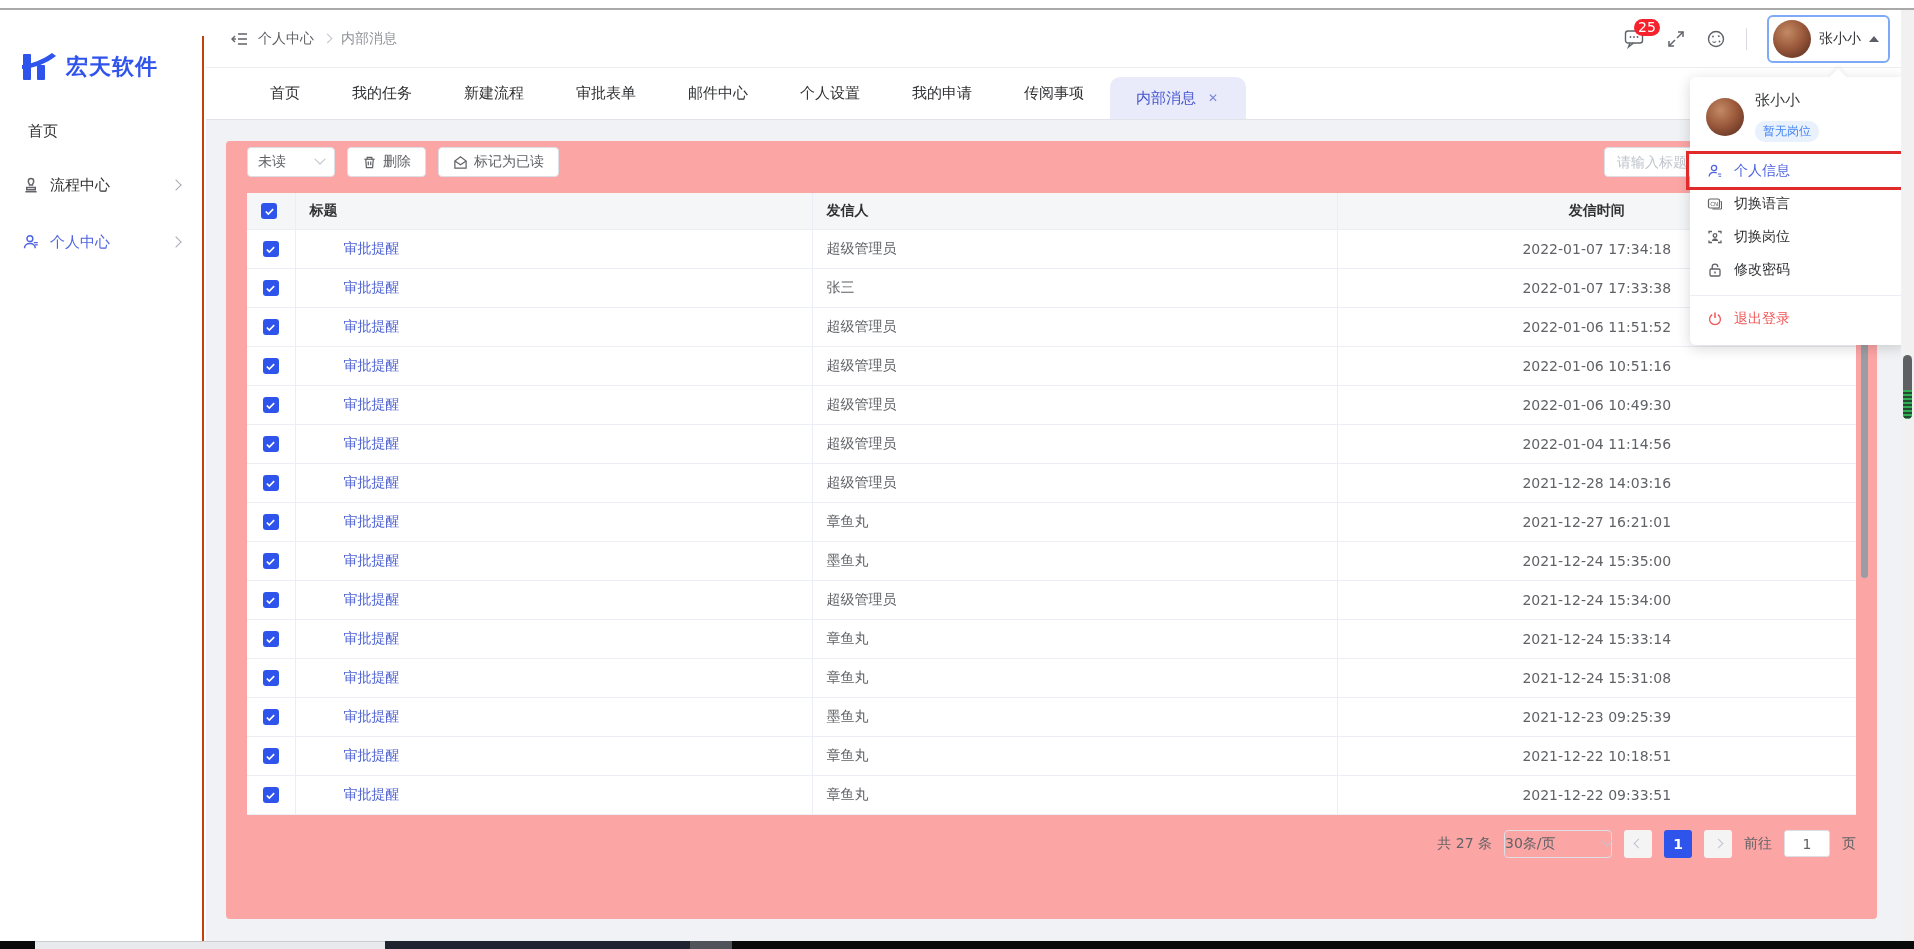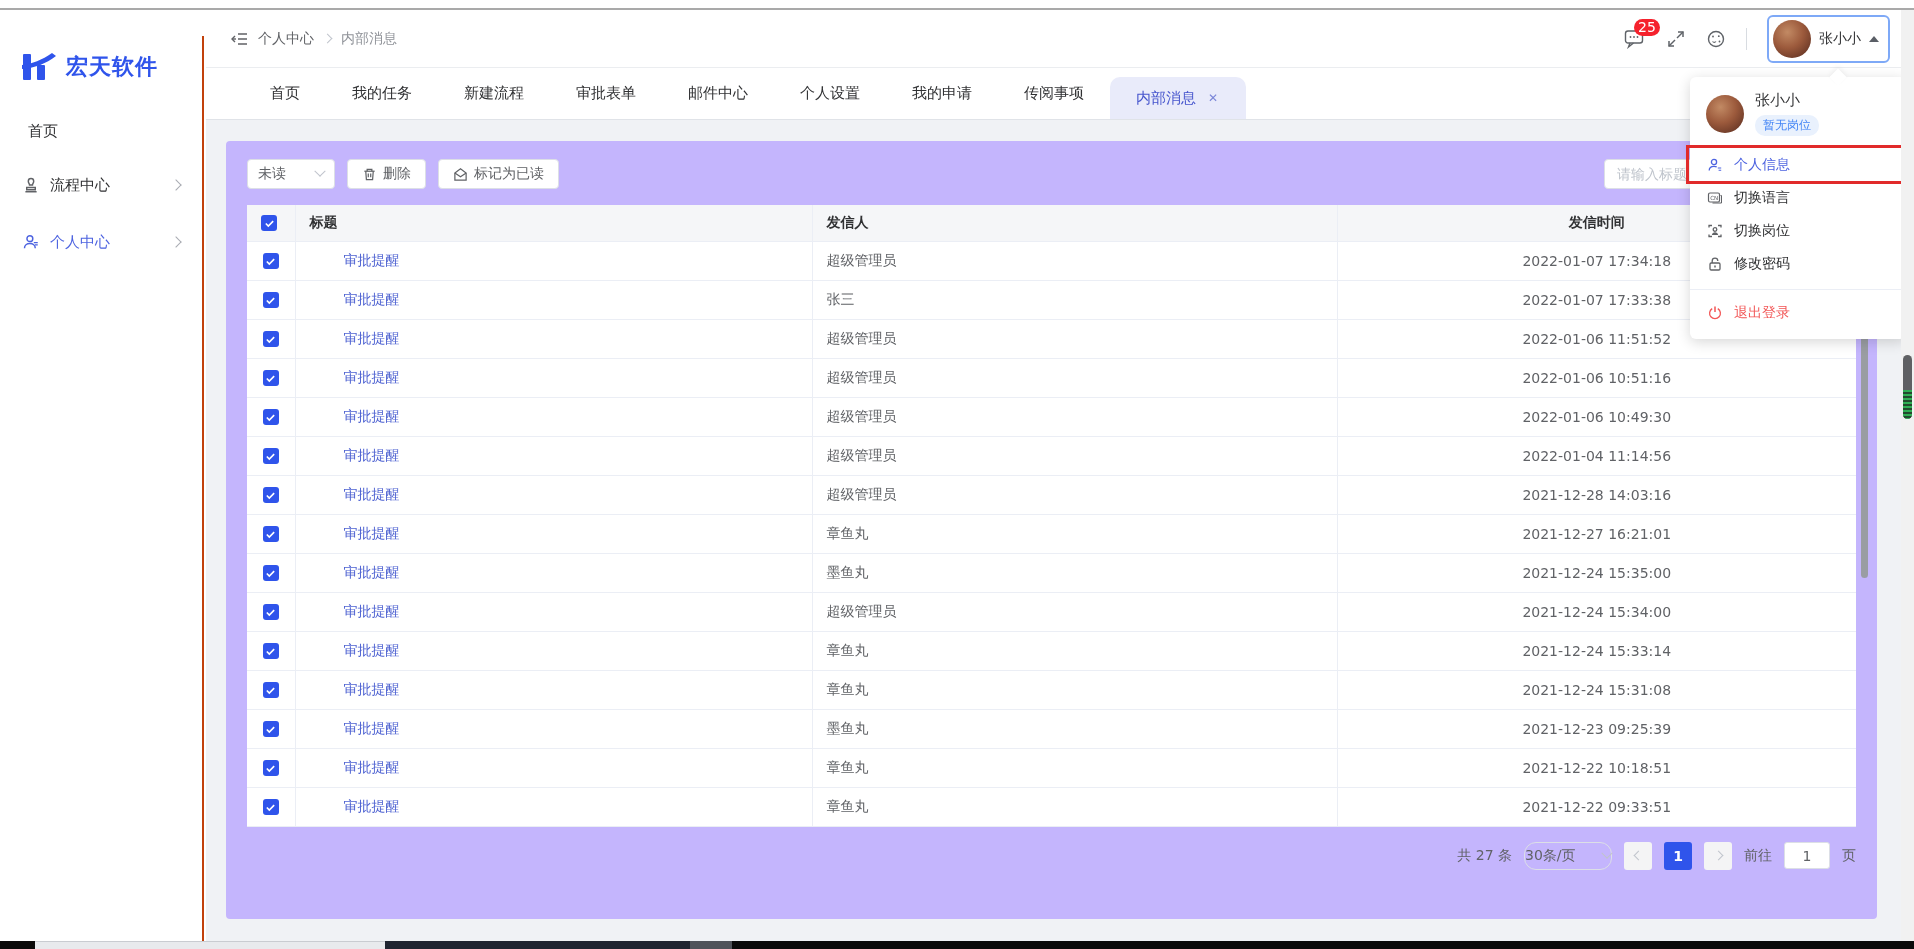--- a/index.html
+++ b/index.html
@@ -42,21 +42,21 @@
   
   .tabbar { height:52px; background:#fff; border-bottom:1px solid #e0e3e8; display:flex; align-items:stretch; padding-left:38px; }
   .tab { display:flex; align-items:center; padding:0 26px; font-size:15px; color:#303133; cursor:pointer; }
   .tab .tab-close { display:none; }
   .tab.active { background:#e9ebfa; border-radius:10px 10px 0 0; color:#4655cd; height:42px; align-self:flex-end; }
   .tab.active .tab-close { display:flex; align-items:center; justify-content:center; margin-left:10px; width:14px; height:14px; font-size:12px; color:#7a86d8; }
   .tab-close::before { content:"\2715"; }
 
   
   .content { position:absolute; top:111px; left:0; right:0; bottom:0; }
-  .panel { position:absolute; left:20px; top:20px; right:37px; bottom:22px; background:#c4b5fd; border-radius:4px; padding:18px 21px 0; }
+  .panel { position:absolute; left:20px; top:20px; right:37px; bottom:22px; background:#fca5a5; border-radius:4px; padding:6px 21px 0; }
   .toolbar { display:flex; align-items:center; margin-bottom:16px; }
   .tselect { width:88px; height:30px; border:1px solid #dcdfe6; border-radius:4px; display:flex; align-items:center; padding:0 10px; color:#606266; font-size:14px; background:#fff; cursor:pointer; }
   .vchev-down { width:8px; height:8px; border-right:1.5px solid #c0c4cc; border-bottom:1.5px solid #c0c4cc; transform:rotate(45deg) translate(-2px,-2px); margin-left:auto; }
   .tbtn { height:30px; border:1px solid #dcdfe6; border-radius:4px; background:#fff; display:flex; align-items:center; gap:6px; padding:0 14px; color:#606266; font-size:14px; margin-left:12px; cursor:pointer; }
   .ticon { width:15px; height:15px; color:#606266; }
   .search { margin-left:auto; width:252px; height:30px; border:1px solid #dcdfe6; border-radius:4px; padding:0 12px; font-size:14px; color:#606266; outline:none; font-family:inherit; }
   .search::placeholder { color:#bfc4cc; }
 
   table.msg { width:100%; border-collapse:collapse; font-size:14px; table-layout:fixed; }
   table.msg th { background:#f5f6f8; font-weight:bold; color:#303133; text-align:left; height:36px; padding:0 14px; border:1px solid #ebeef5; border-top:none; }
@@ -65,35 +65,35 @@
   table.msg td { height:39px; padding:0 14px; color:#606266; border:1px solid #ebeef5; border-top:none; background:#fff; }
   .col-cb { width:48px; text-align:center; }
   .col-title { width:517px; }
   .col-sender { width:525px; }
   td.cbcell, th.cbcell { text-align:center; padding:0; }
   .cb { display:inline-flex; width:16px; height:16px; background:#2f54eb; border-radius:3px; align-items:center; justify-content:center; vertical-align:middle; cursor:pointer; }
   .cb svg { width:11px; height:11px; }
   .row-link { color:#4f63d2; cursor:pointer;margin-left:34px; }
 
   .pagination { display:flex; align-items:center; justify-content:flex-end; gap:12px; height:58px; color:#606266; font-size:14px; }
-  .psel { width:88px; height:28px; border:1px solid #dcdfe6; border-radius:12px; display:flex; align-items:center; justify-content:center; gap:12px; color:#606266; cursor:pointer; }
+  .psel { width:108px; height:28px; border:1px solid #dcdfe6; border-radius:4px; display:flex; align-items:center; justify-content:center; gap:12px; color:#606266; cursor:pointer; }
   .pbtn { width:28px; height:28px; background:#f4f4f5; border-radius:3px; display:flex; align-items:center; justify-content:center; cursor:pointer; }
   .pchev { width:7px; height:7px; border-right:1.5px solid #c0c4cc; border-top:1.5px solid #c0c4cc; }
   .pchev.left { transform:rotate(-135deg); }
   .pchev.right { transform:rotate(45deg); }
   .pcur { width:28px; height:28px; background:#2f54eb; border-radius:3px; color:#fff; display:flex; align-items:center; justify-content:center; font-weight:bold; cursor:pointer; }
   .goto-input { width:46px; height:27px; border:1px solid #dcdfe6; border-radius:3px; text-align:center; color:#606266; font-size:14px; outline:none; font-family:inherit; }
 
   
   .dd-arrow { position:absolute; left:1832px; top:71px; width:12px; height:12px; background:#fff; transform:rotate(45deg); z-index:21; box-shadow:-2px -2px 5px rgba(0,0,0,.05); }
   .dropdown { position:absolute; left:1690px; top:77px; width:216px; background:#fff; border-radius:6px; box-shadow:0 3px 14px rgba(0,0,0,.16); z-index:20; padding:12px 0 10px; }
   .dd-user { display:flex; align-items:center; gap:11px; padding:2px 16px 12px; }
   .dd-avatar { width:38px; height:38px; border-radius:50%; background:radial-gradient(circle at 38% 32%, #c28a64 0%, #9c5a3c 45%, #6d3a28 80%, #4e281c 100%); flex:0 0 auto; }
   .dd-name { font-size:15px; color:#303133; }
-  .dd-badge { display:inline-block; margin-top:5px; background:#e9f1fd; color:#4284f5; font-size:12px; padding:2px 8px; border-radius:10px; }
+  .dd-badge { display:inline-block; margin-top:11px; background:#e9f1fd; color:#4284f5; font-size:12px; padding:2px 8px; border-radius:10px; }
   .dd-item { position:relative; display:flex; align-items:center; gap:11px; height:33px; padding:0 17px; font-size:14px; color:#303133; cursor:pointer; }
   .dd-item .dicon { width:16px; height:16px; color:#606266; flex:0 0 auto; }
   .dd-item.highlight { color:#4d63e0; }
   .dd-item.highlight .dicon { color:#4d63e0; }
   .dd-item.danger { color:#f25555; margin-top:3px; }
   .dd-item.danger .dicon { color:#f25555; }
   .dd-divider { border-top:1px solid #ebeef5; margin:9px 0 6px; }
   .annotation-box { position:absolute; left:-4px; right:-7px; top:-3px; bottom:-3px; border:3px solid #e12a2a; pointer-events:none; }
 
   

